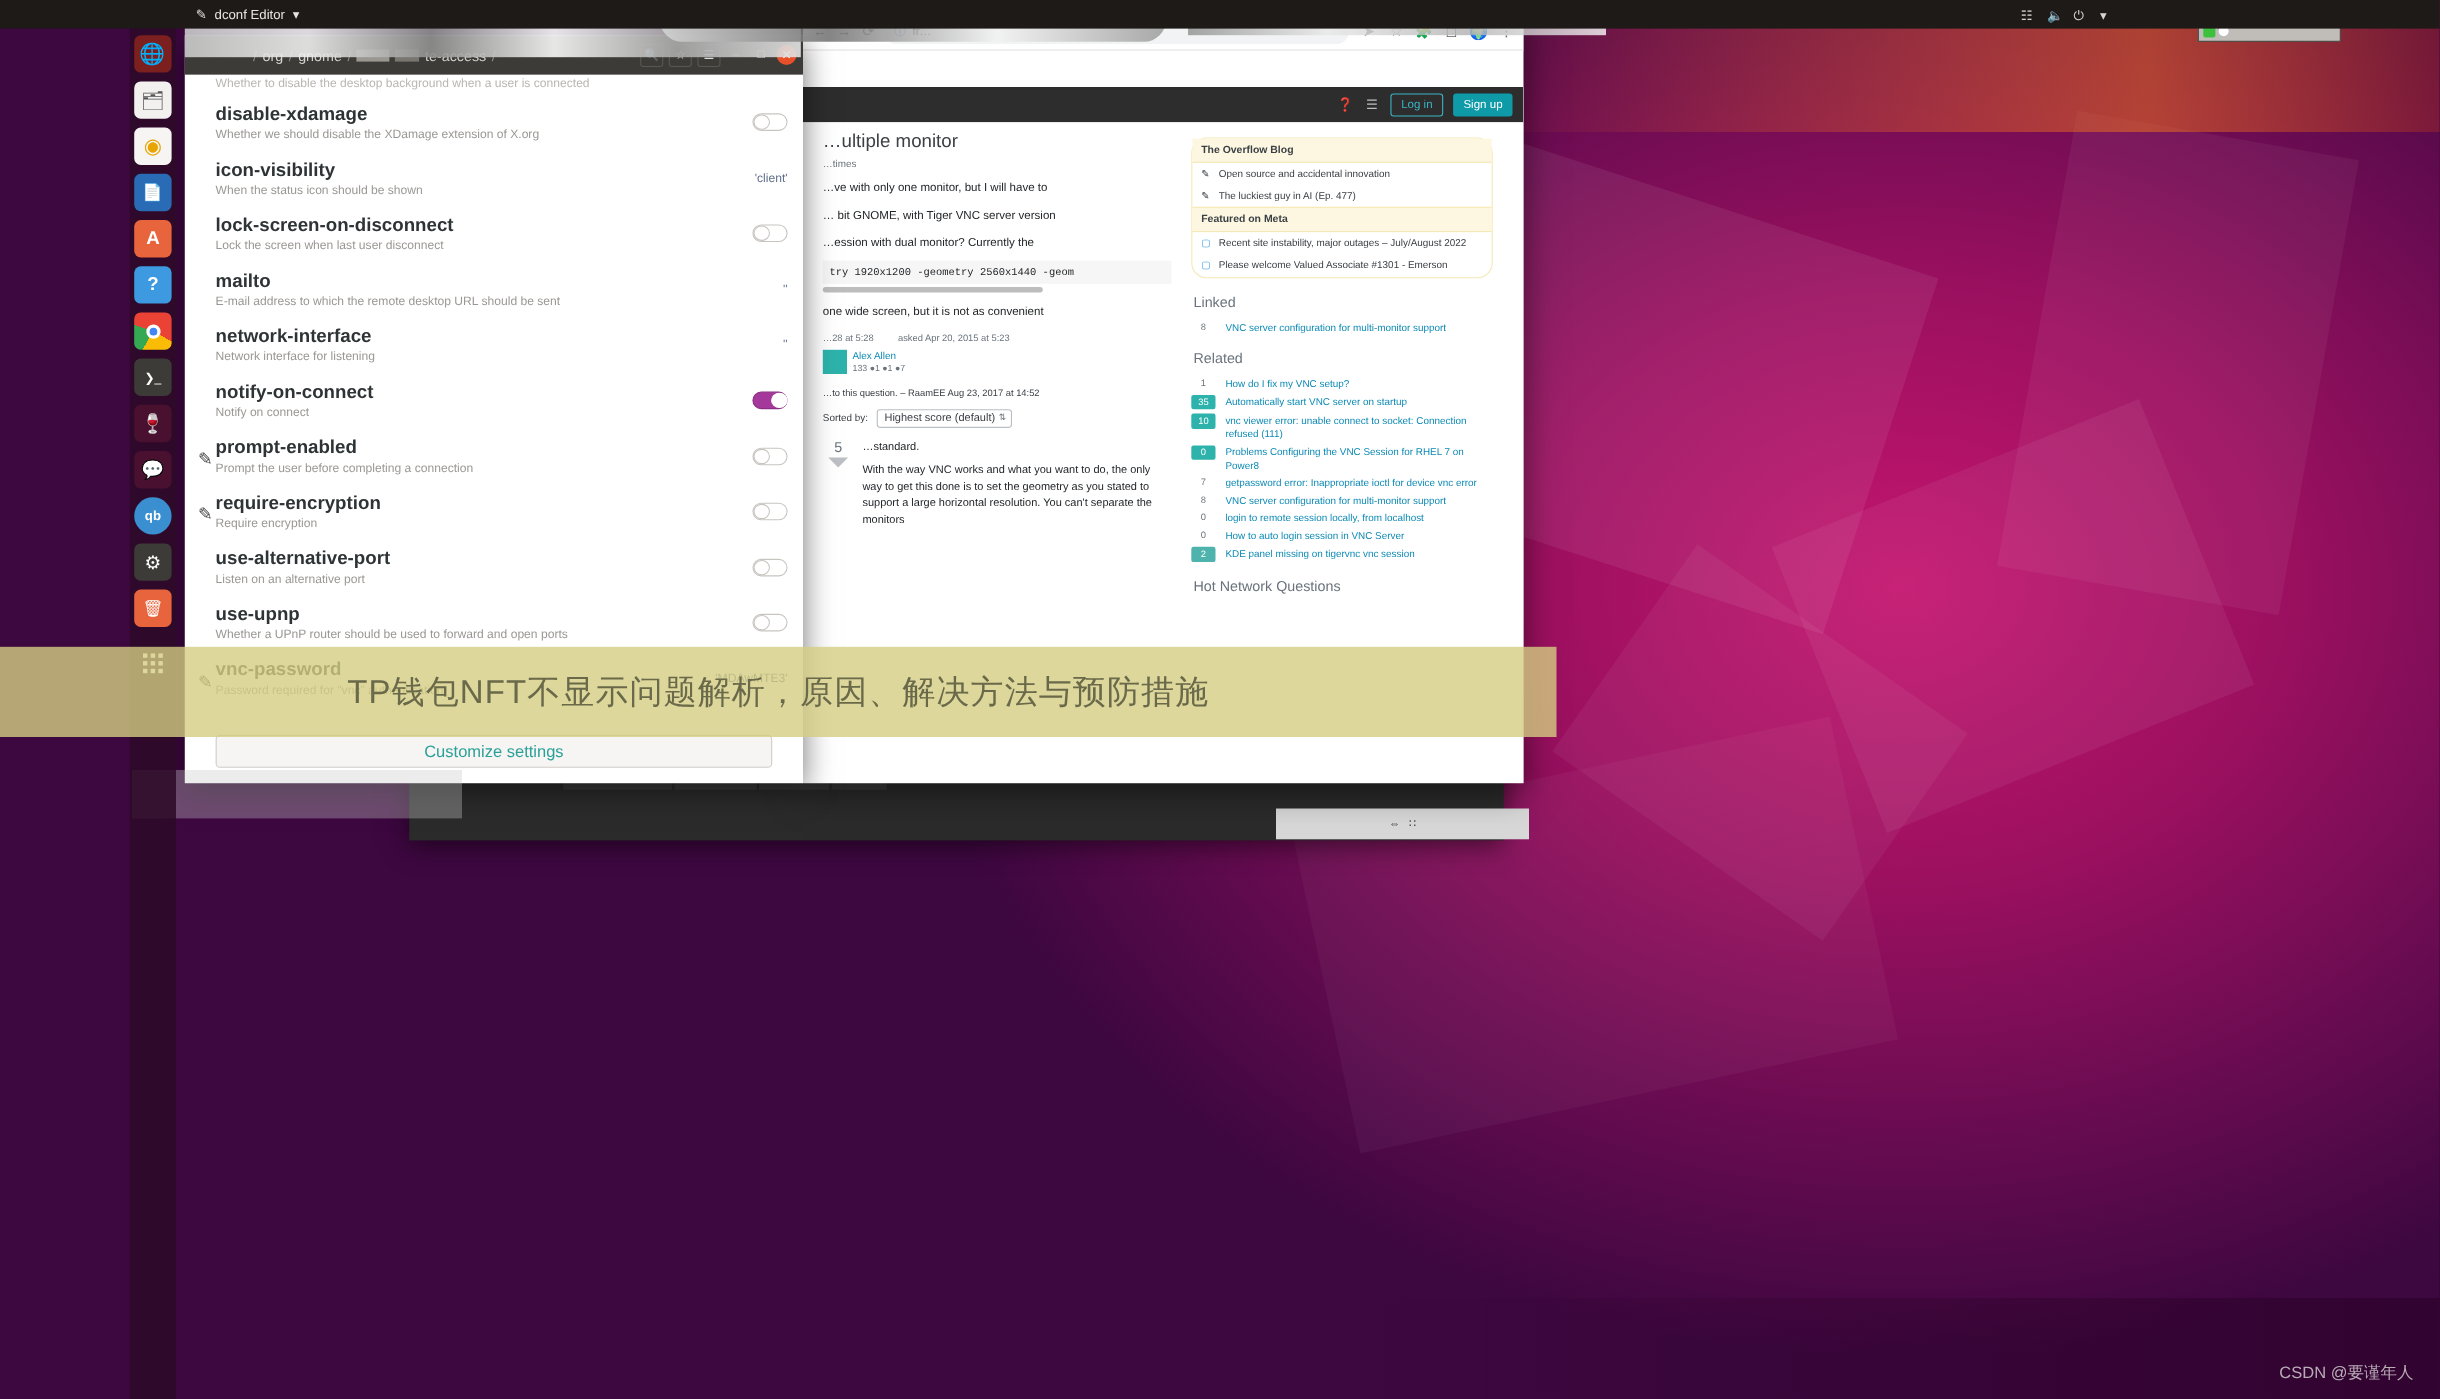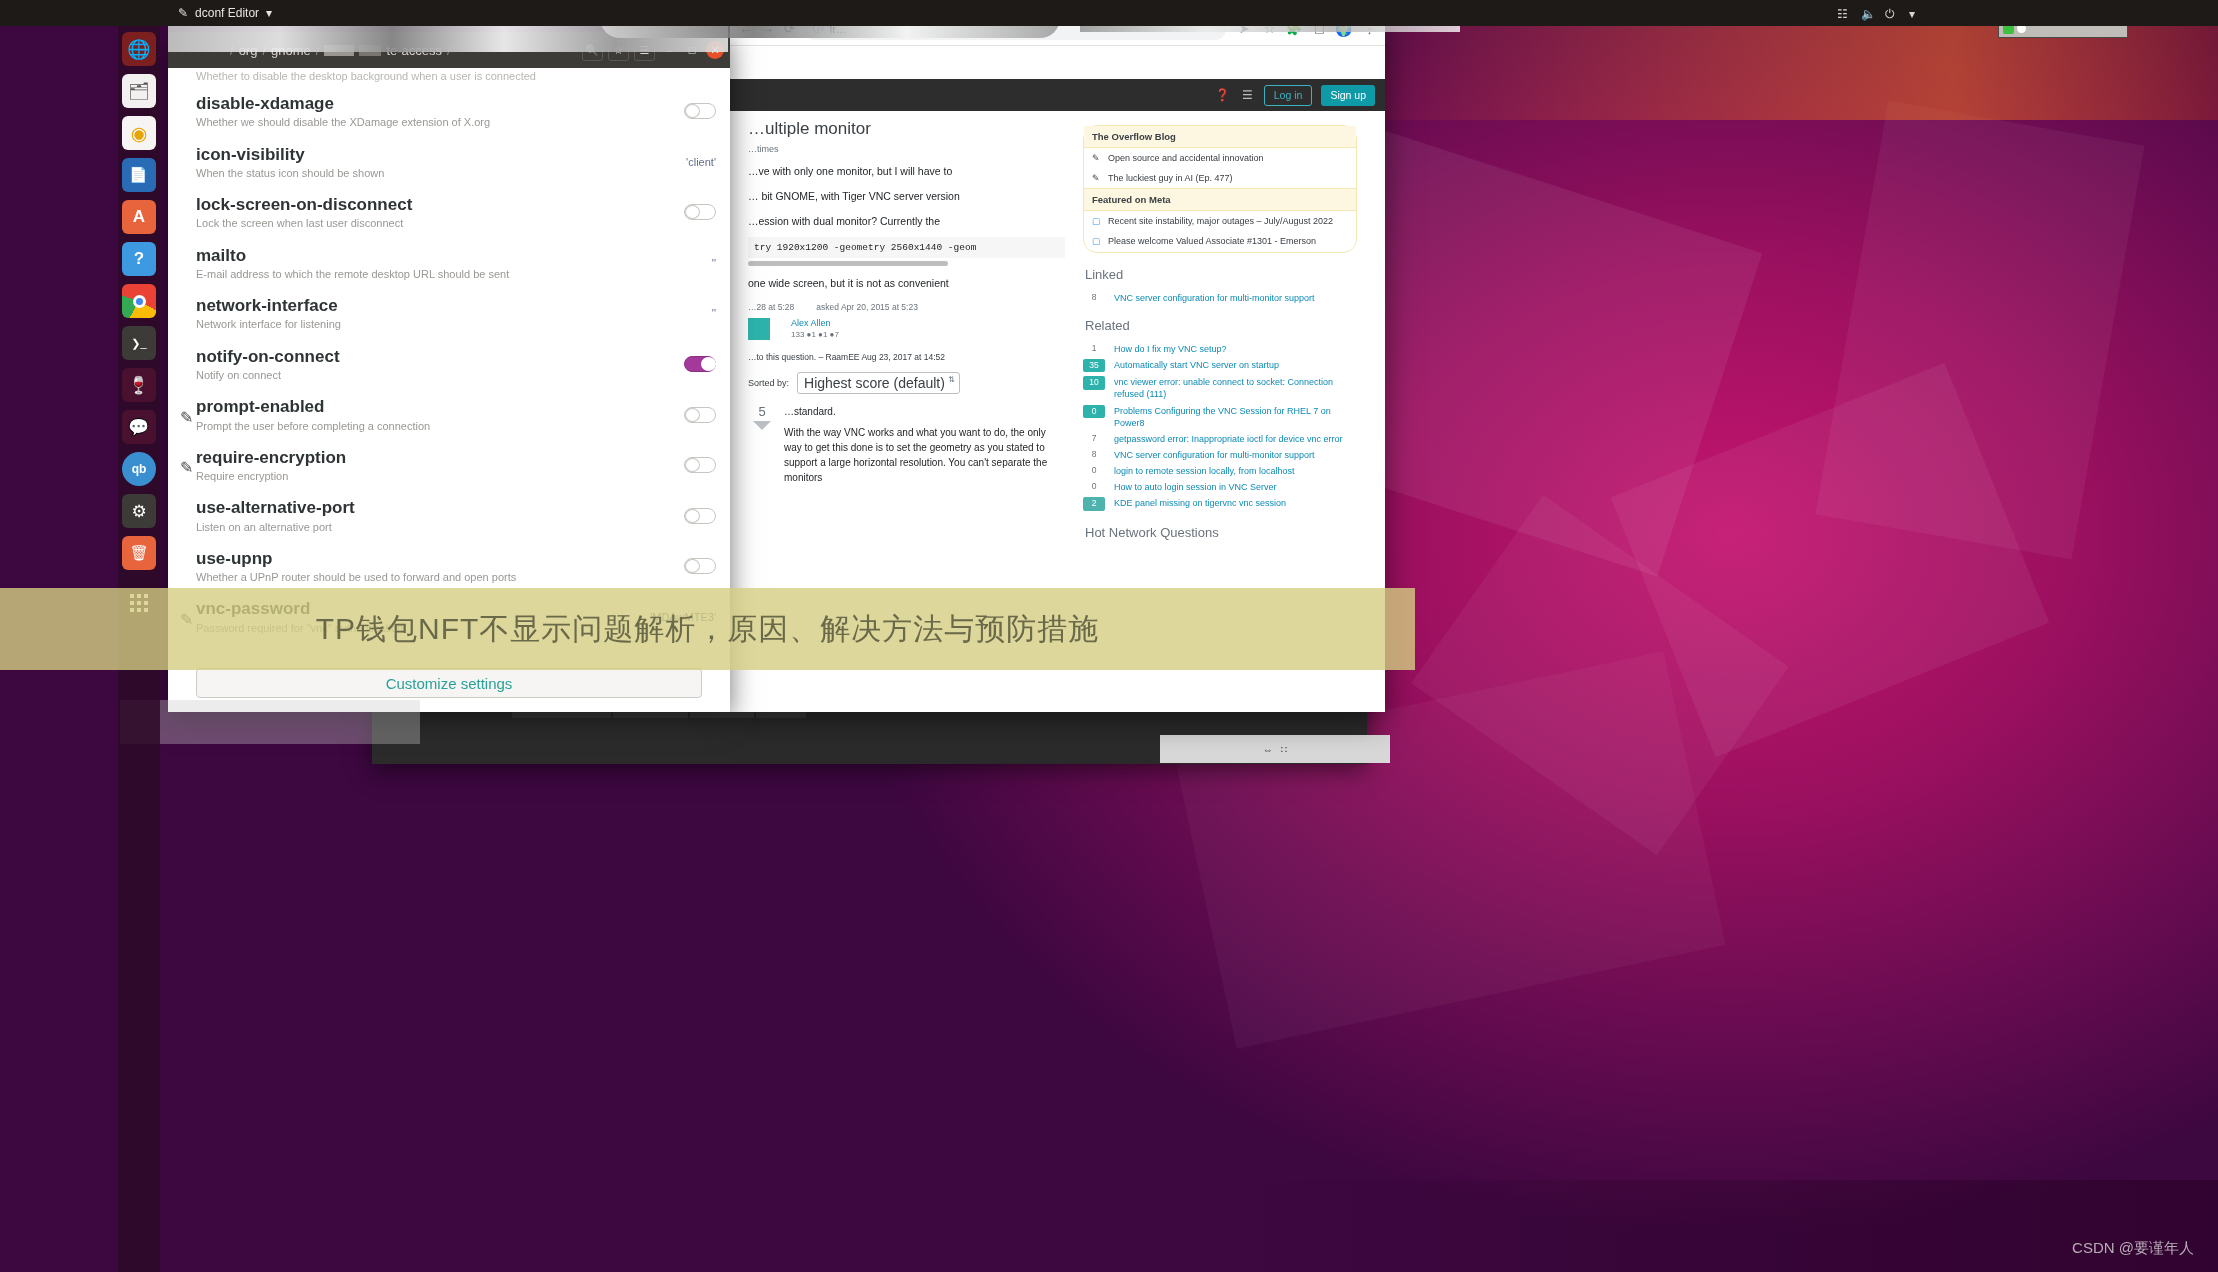--- a/index.html
+++ b/index.html
@@ -114,28 +114,28 @@
 
   #so-body { position:absolute; left:0; top:32px; right:0; bottom:0; display:flex; }
   #so-main { width:345px; flex:none; padding:8px 10px 0 18px; position:relative; overflow:hidden; }
   #so-title { font-size:17px; color:#3b4045; line-height:1.15; white-space:nowrap; }
   #so-meta { font-size:9px; color:#6a737c; margin-top:5px; }
   .so-para { font-size:10.5px; color:#232629; line-height:1.55; margin-top:9px; }
   .so-code { font-family:"Liberation Mono", monospace; font-size:9.5px; background:#f6f6f6;
              padding:5px 6px; margin-top:8px; color:#232629; white-space:nowrap; overflow:hidden; }
   .so-scroll { height:5px; background:#bdbdbd; border-radius:3px; width:200px; margin-top:3px; }
   .so-ansmeta { font-size:8.5px; color:#6a737c; margin-top:10px; display:flex; gap:22px; }
-  .so-usercard { display:flex; align-items:flex-start; gap:21px; margin-top:6px; }
+  .so-usercard { display:flex; align-items:flex-start; gap:5px; margin-top:6px; }
   .so-avatar { width:22px; height:22px; background:#2db3ab; flex:none; }
   .so-uname { font-size:9px; color:#0d8ab5; }
   .so-ubadge { font-size:8px; color:#6a737c; margin-top:2px; }
   .so-comment { font-size:8.5px; color:#3b4045; margin-top:12px; }
   .so-sortbar { display:flex; align-items:center; gap:8px; margin-top:10px; font-size:9px; color:#3b4045; }
   .so-select { border:1px solid #babfc4; border-radius:3px; padding:2px 14px 2px 6px;
-               font-size:14px; position:relative; background:#fff; }
+               font-size:10px; position:relative; background:#fff; }
   .so-select:after { content:"\21C5"; position:absolute; right:4px; top:2px; font-size:8px; color:#6a737c; }
   .so-ansblock { display:flex; gap:8px; margin-top:10px; }
   .so-votes { width:28px; flex:none; text-align:center; }
   .so-votecnt { font-size:13px; color:#6a737c; }
   .so-tri { width:0;height:0;border-left:9px solid transparent;border-right:9px solid transparent;
             margin:2px auto; }
   .so-tri.dn { border-top:9px solid #bcc0c4; }
 
   #so-side { width:290px; flex:none; padding:14px 8px 0 8px; }
   .sd-card { border:1px solid #f4e8b4; border-radius:14px; margin-bottom:14px; }

